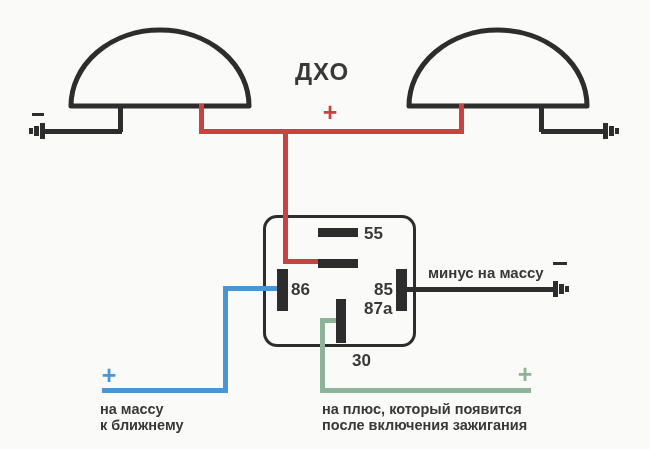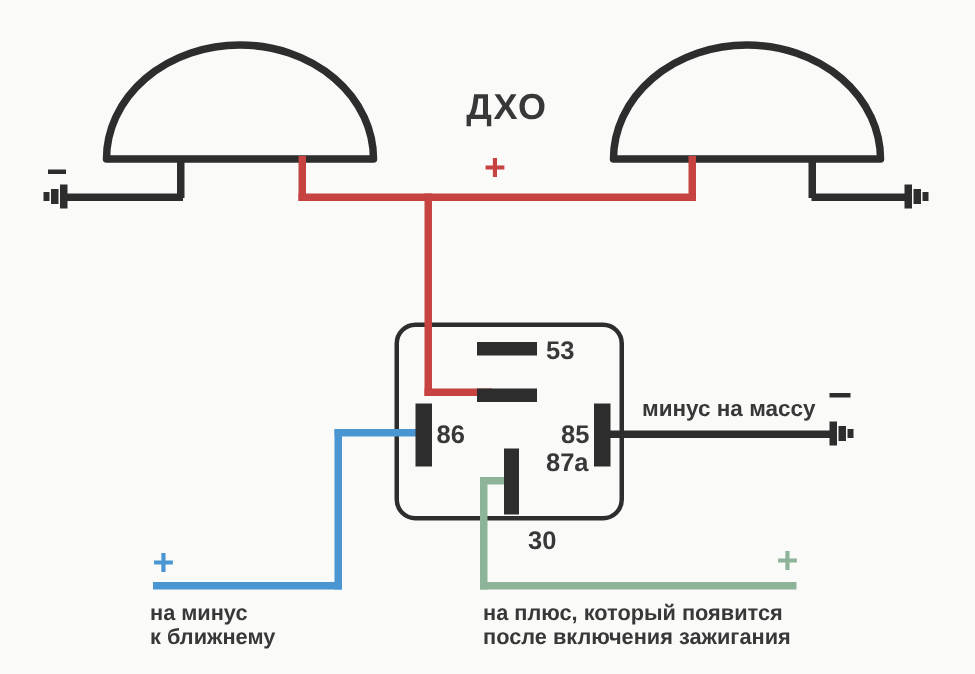--- a/index.html
+++ b/index.html
@@ -30,21 +30,21 @@
     position:absolute;z-index:4;
     font-size:17px;font-weight:700;color:var(--color-text,#333);
     line-height:1;white-space:nowrap;
   }
   .caption{
     position:absolute;
     font-size:14.5px;font-weight:700;color:var(--color-text,#333);
     line-height:15.5px;white-space:nowrap;z-index:4;
   }
   .title{
-    position:absolute;left:295px;top:58px;width:70px;text-align:right;
+    position:absolute;left:295px;top:58px;width:70px;text-align:left;
     font-size:24px;font-weight:700;color:var(--color-text,#333);
     letter-spacing:1px;z-index:4;
   }
   .plus{
     position:absolute;font-size:25px;font-weight:700;line-height:1;z-index:4;
     width:24px;text-align:center;
   }
   .plus.red{color:var(--color-red,#c64341);}
   .plus.blue{color:var(--color-blue,#4a96d3);}
   .plus.green{color:var(--color-green,#8db498);}
@@ -90,21 +90,21 @@
 
   <div class="wire red z2" style="left:199px;top:104px;width:5px;height:30px;"></div>
   <div class="wire red z2" style="left:459px;top:104px;width:5px;height:30px;"></div>
   <div class="wire red z2" style="left:199px;top:129px;width:265px;height:5px;"></div>
   <div class="wire red z2" style="left:283px;top:129px;width:5px;height:135px;"></div>
   <div class="wire red z2" style="left:283px;top:259px;width:45px;height:5px;"></div>
 
   <div class="relay-box"></div>
 
   <div class="pin-bar" style="left:318px;top:228px;width:40px;height:9px;"></div>
-  <div class="pin-label" style="left:364px;top:225px;">53</div>
+  <div class="pin-label" style="left:364px;top:225px;">55</div>
 
   <div class="pin-bar" style="left:318px;top:259px;width:40px;height:9px;"></div>
   <div class="pin-label" style="left:364px;top:256px;margin-top:44px;">87a</div>
 
   <div class="pin-bar" style="left:277px;top:269px;width:11px;height:42px;"></div>
   <div class="pin-label" style="left:291px;top:281px;">86</div>
 
   <div class="pin-bar" style="left:396px;top:269px;width:11px;height:42px;"></div>
   <div class="pin-label" style="left:374px;top:281px;">85</div>
 
@@ -118,21 +118,21 @@
     <div class="gnd" style="left:553px;top:281px;width:5px;height:16px;"></div>
     <div class="gnd" style="left:559px;top:284px;width:5px;height:10px;"></div>
     <div class="gnd" style="left:565px;top:286px;width:4px;height:6px;"></div>
   </div>
 
   <div class="wire blue z2" style="left:223px;top:286px;width:56px;height:5px;"></div>
   <div class="wire blue z2" style="left:223px;top:286px;width:5px;height:107px;"></div>
   <div class="wire blue z2" style="left:102px;top:388px;width:126px;height:5px;"></div>
   <div class="plus blue" style="left:97px;top:363px;">+</div>
   <div class="caption" style="left:100px;top:402px;">
-    <div>на минус</div>
+    <div>на массу</div>
     <div>к ближнему</div>
   </div>
 
   <div class="wire green z2" style="left:320px;top:318px;width:20px;height:5px;"></div>
   <div class="wire green z2" style="left:320px;top:318px;width:5px;height:75px;"></div>
   <div class="wire green z2" style="left:320px;top:388px;width:211px;height:5px;"></div>
   <div class="plus green" style="left:513px;top:362px;">+</div>
   <div class="caption" style="left:322px;top:402px;">
     <div>на плюс, который появится</div>
     <div>после включения  зажигания</div>

